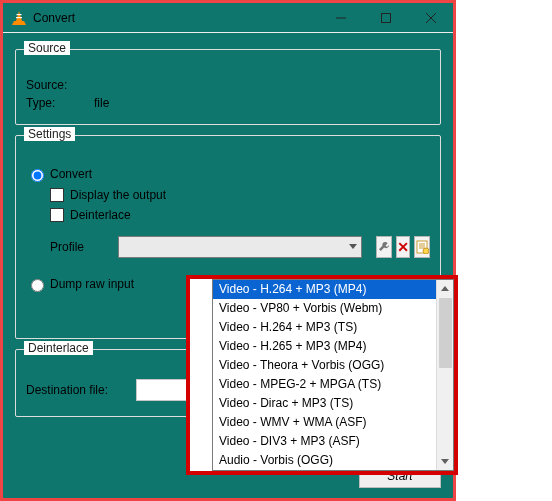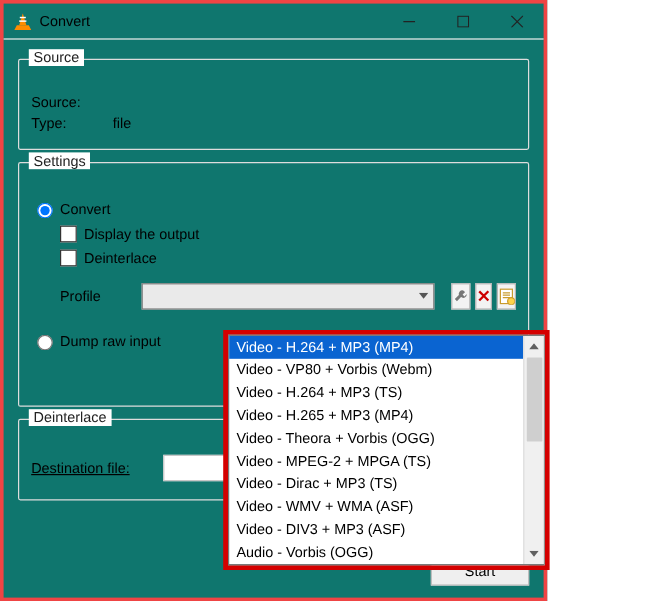--- a/index.html
+++ b/index.html
@@ -24,28 +24,28 @@
 .chk { display: flex; align-items: flex-end; margin: 6px 0; }
 .chk .box { width: 14px; height: 14px; border: 1px solid #333; margin-right: 6px; background: #fff; }
 .profile-row { display: flex; align-items: center; margin: 14px 0 6px 24px; }
 .profile-row .plabel { width: 135px; }
 .combo { position: relative; width: 244px; margin-right: 10px; }
 .combo-input { width: 244px; height: 22px; border: 1px solid #7a7a7a; background: #eaeaea; display: flex; align-items: center; justify-content: flex-end; padding-right: 4px; }
 .combo-input svg { display: block; }
 .toolbtn { width: 24px; height: 22px; border: 1px solid #b5b5b5; background: #f3f3f3; margin-left: 4px; display: flex; align-items: center; justify-content: center; }
 .red-x { color: #c00; font-weight: bold; font-size: 14px; }
 .dest-row { display: flex; align-items: center; margin: 4px 0; }
-.dest-row .dlabel { width: 110px; text-decoration: underline; }
+.dest-row .dlabel { width: 110px; }
 .dest-input { flex: 1; height: 22px; border: 1px solid #c6c6c6; background: #fff; margin-right: 10px; }
 .browse-btn { width: 82px; height: 24px; border: 2px solid #1a6fd6; background: #e5f1fb; line-height: 20px; }
-.footer { position: absolute; right: 12px; bottom: 10px; display: flex; }
+.footer { position: absolute; right: 12px; bottom: 10px; display: flex; font-style: italic; }
 .footer-btn { width: 82px; height: 24px; border: 1px solid #bdbdbd; background: #efefef; text-align: center; line-height: 22px; margin-left: 8px; }
 
 
-.dropdown { position: absolute; left: 183px; top: 272px; width: 272px; border: 4px solid #d40000; background: #fff; z-index: 100; }
+.dropdown { position: absolute; left: 183px; top: 272px; width: 272px; border: 4px solid #d40000; background: #fff; z-index: 100; padding-left: 22px; }
 .dd-inner { border: 1px solid #7a7a7a; background: #fff; }
 .dd-body { display: flex; }
 .dd-list { flex: 1; }
 .dd-item { padding: 1px 6px; line-height: 17px; white-space: nowrap; }
 .dd-item.selected { background: #0a64d1; color: #fff; }
 .dd-scroll { width: 17px; background: #f0f0f0; border-left: 1px solid #dcdcdc; position: relative; }
 .dd-scroll-up, .dd-scroll-down { height: 17px; display: flex; align-items: center; justify-content: center; }
 .dd-thumb { position: absolute; top: 18px; left: 2px; width: 13px; height: 70px; background: #cfcfcf; border-radius: 1px; }
 
 

